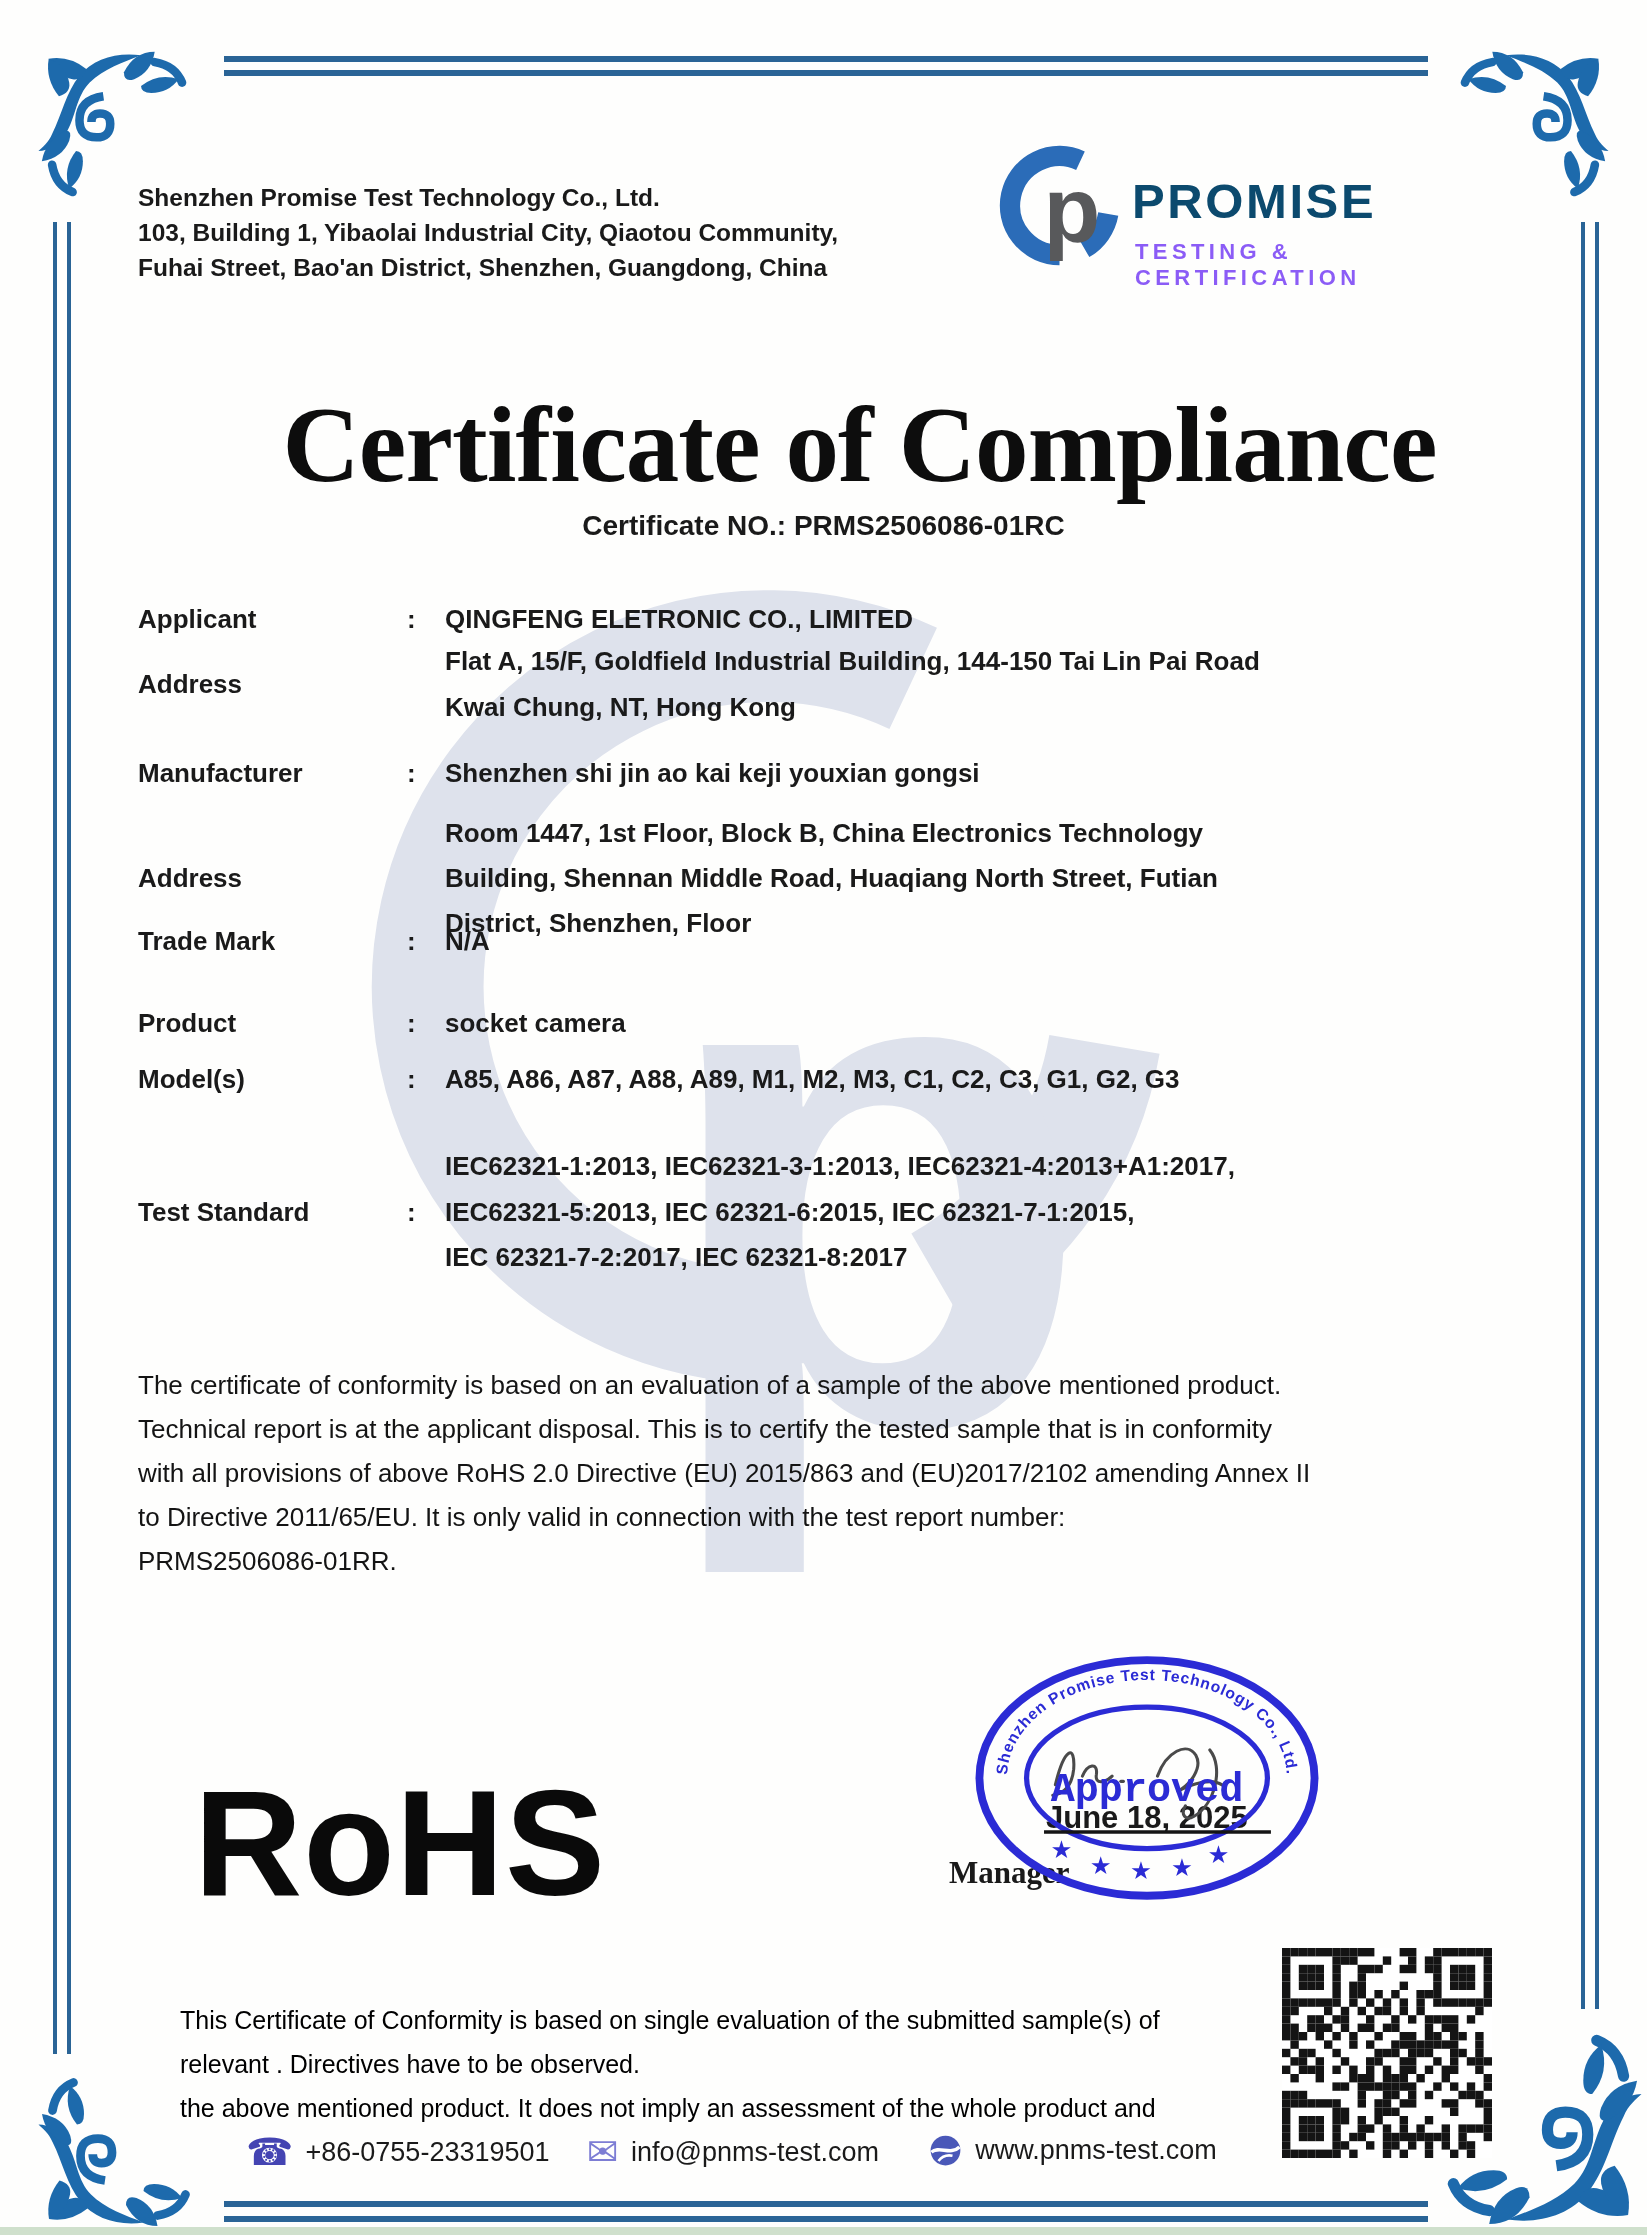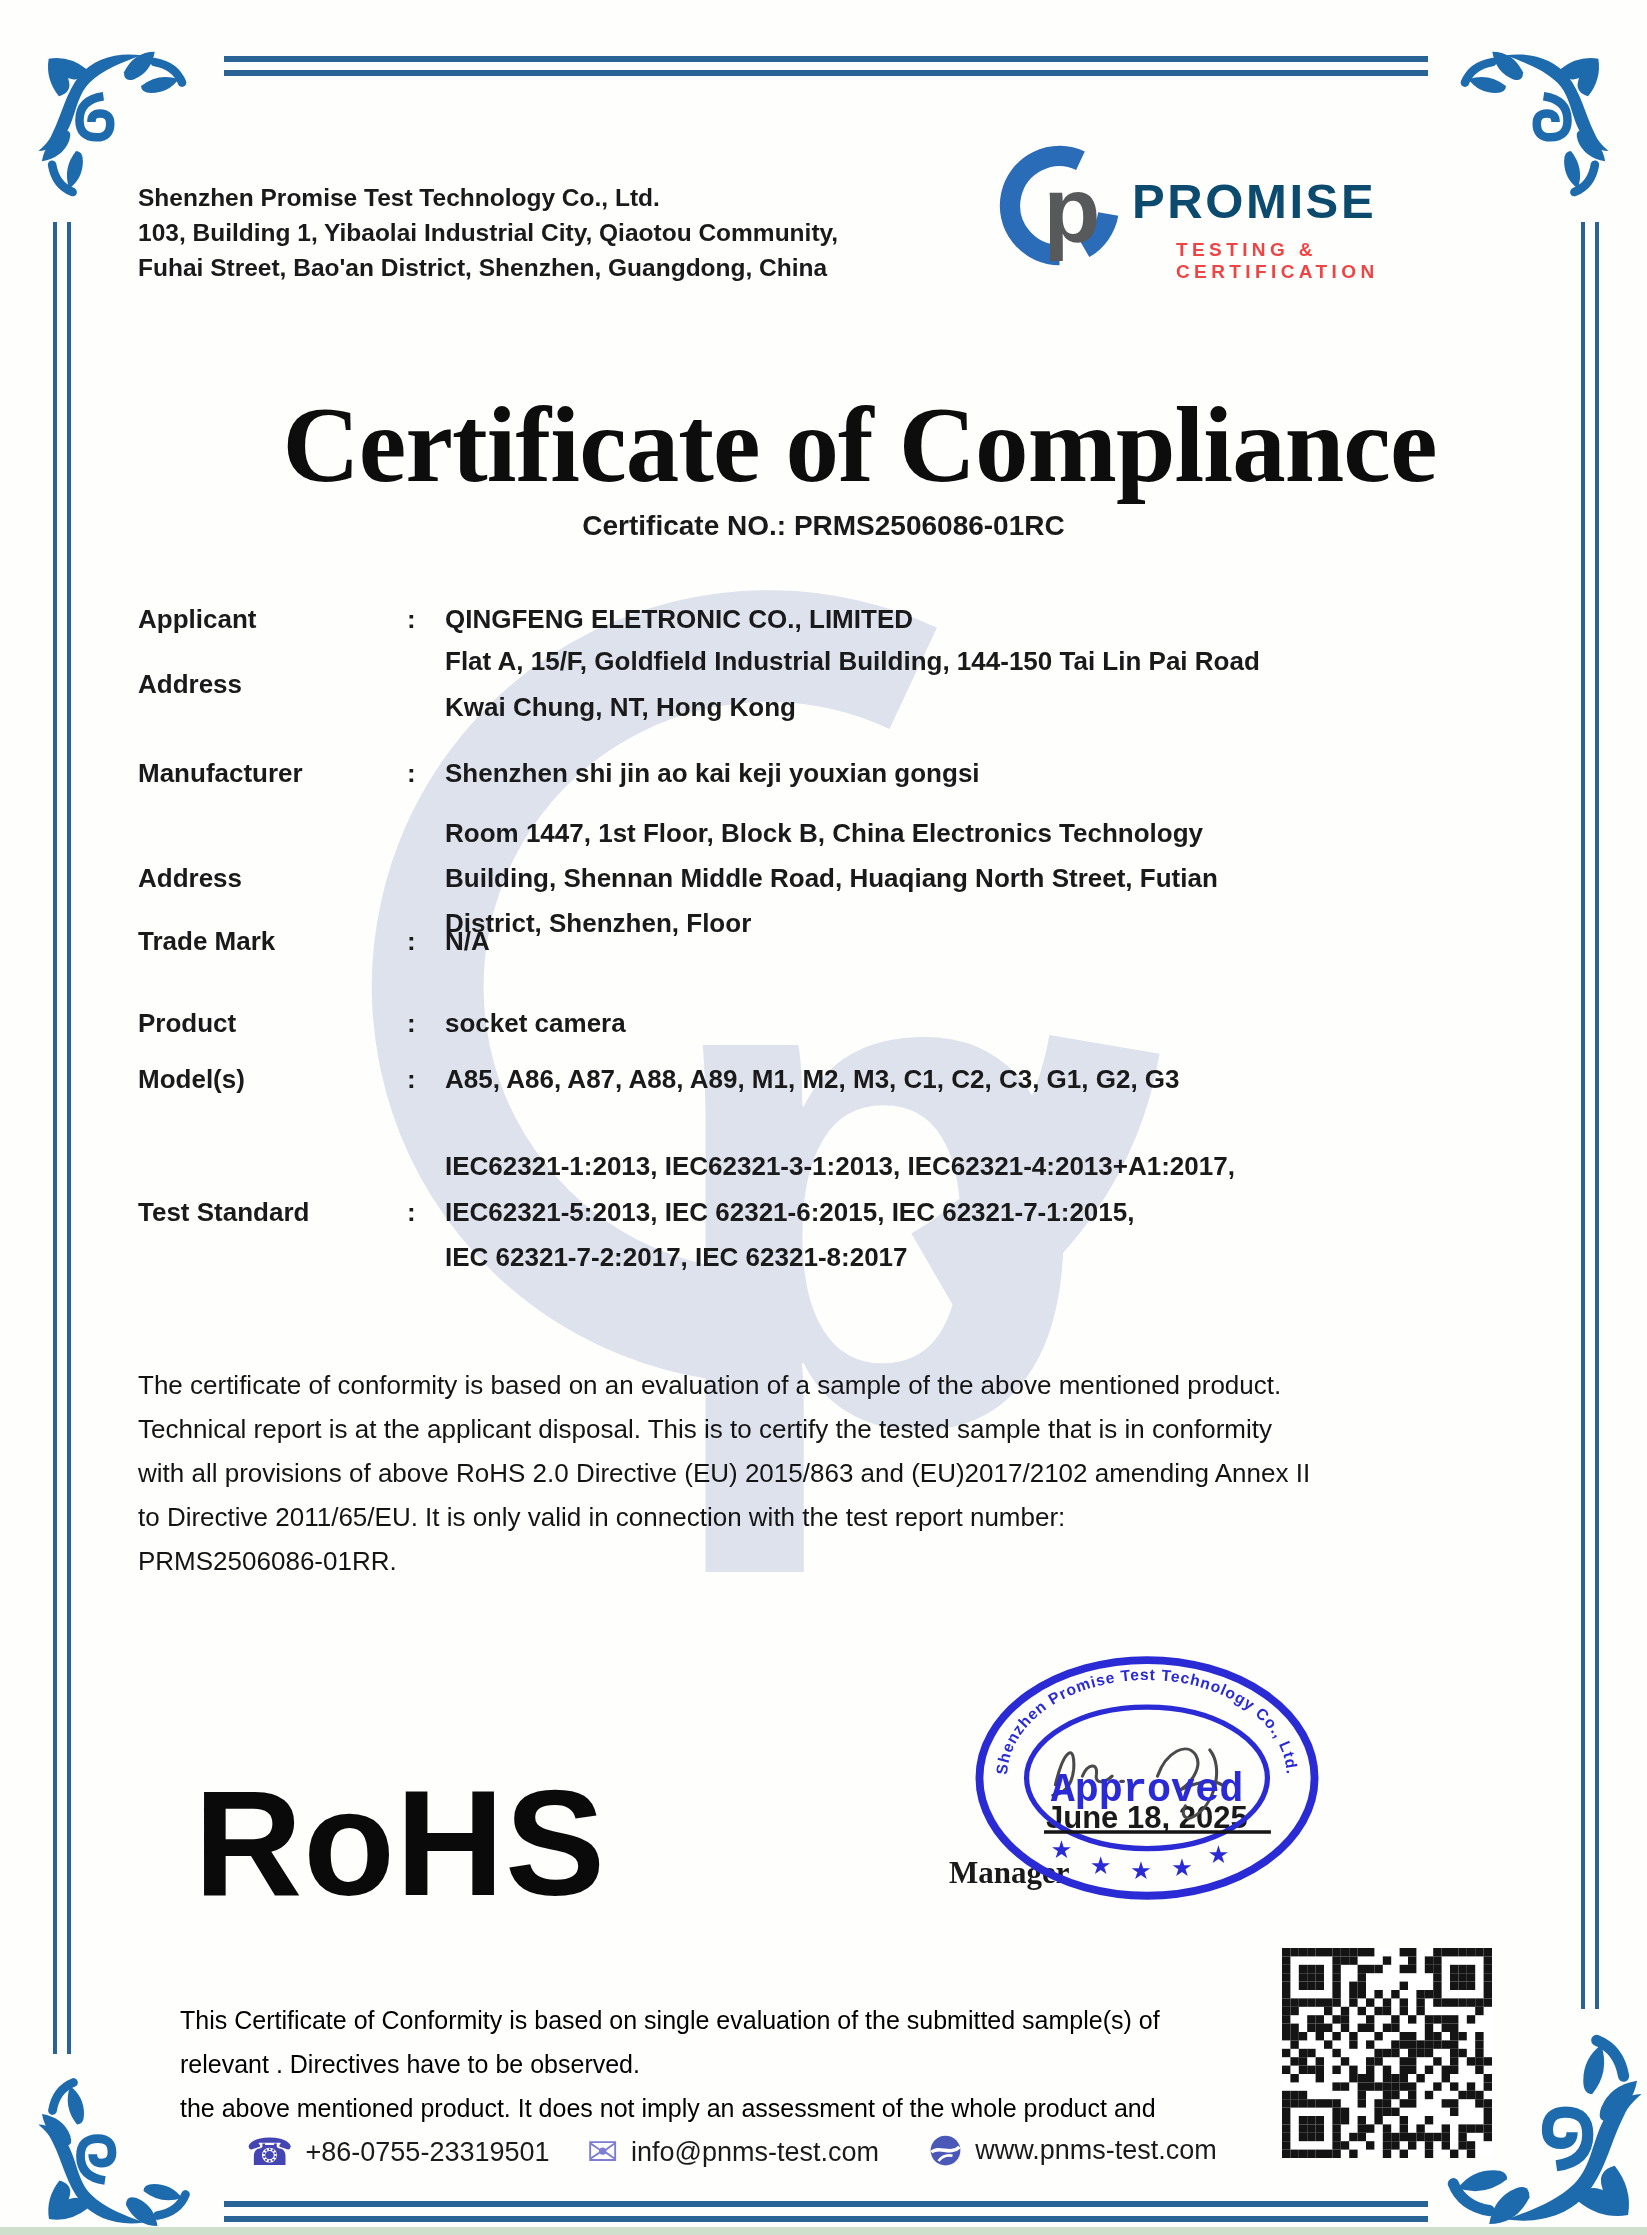--- a/index.html
+++ b/index.html
@@ -12,21 +12,21 @@
   
   .h-line{position:absolute;height:6.1px;background:#2a6496;}
   .v-line{position:absolute;width:4.4px;background:#2a6496;}
   .corner{position:absolute;}
   .green-strip{position:absolute;left:0;top:2227px;width:100%;height:8.7px;background:#cfe0cc;}
   
   .hdr-text{position:absolute;left:138px;top:180px;font-size:24.5px;font-weight:bold;line-height:35px;white-space:nowrap;}
   .logo-wrap{position:absolute;left:994px;top:140px;width:454px;height:157px;}
   .logo-icon{position:absolute;left:0;top:0;}
   .logo-brand{position:absolute;left:138px;top:33px;font-size:49px;font-weight:bold;color:#0c4a6e;letter-spacing:2.6px;}
-  .logo-tag{position:absolute;left:141px;top:99px;font-size:19px;font-weight:bold;color:#ef4444;letter-spacing:4.4px;margin-left:41px;}
+  .logo-tag{position:absolute;left:141px;top:99px;font-size:22px;font-weight:bold;color:#8b5cf6;letter-spacing:4.4px;}
   
   .title{position:absolute;left:0;top:384px;width:100%;text-align:center;
          font-family:"Liberation Serif","DejaVu Serif",serif;font-weight:bold;font-size:107px;letter-spacing:-0.9px;color:#0d0d0d;padding-left:36px;}
   .cert-no{position:absolute;left:0;top:510px;width:100%;text-align:center;font-size:28px;font-weight:bold;}
   
   .fld{position:absolute;left:0;width:100%;font-size:26px;font-weight:bold;white-space:nowrap;height:38px;}
   .fld .lab{position:absolute;left:138px;}
   .fld .col{position:absolute;left:407px;}
   .fld .val{position:absolute;left:445px;}
   

